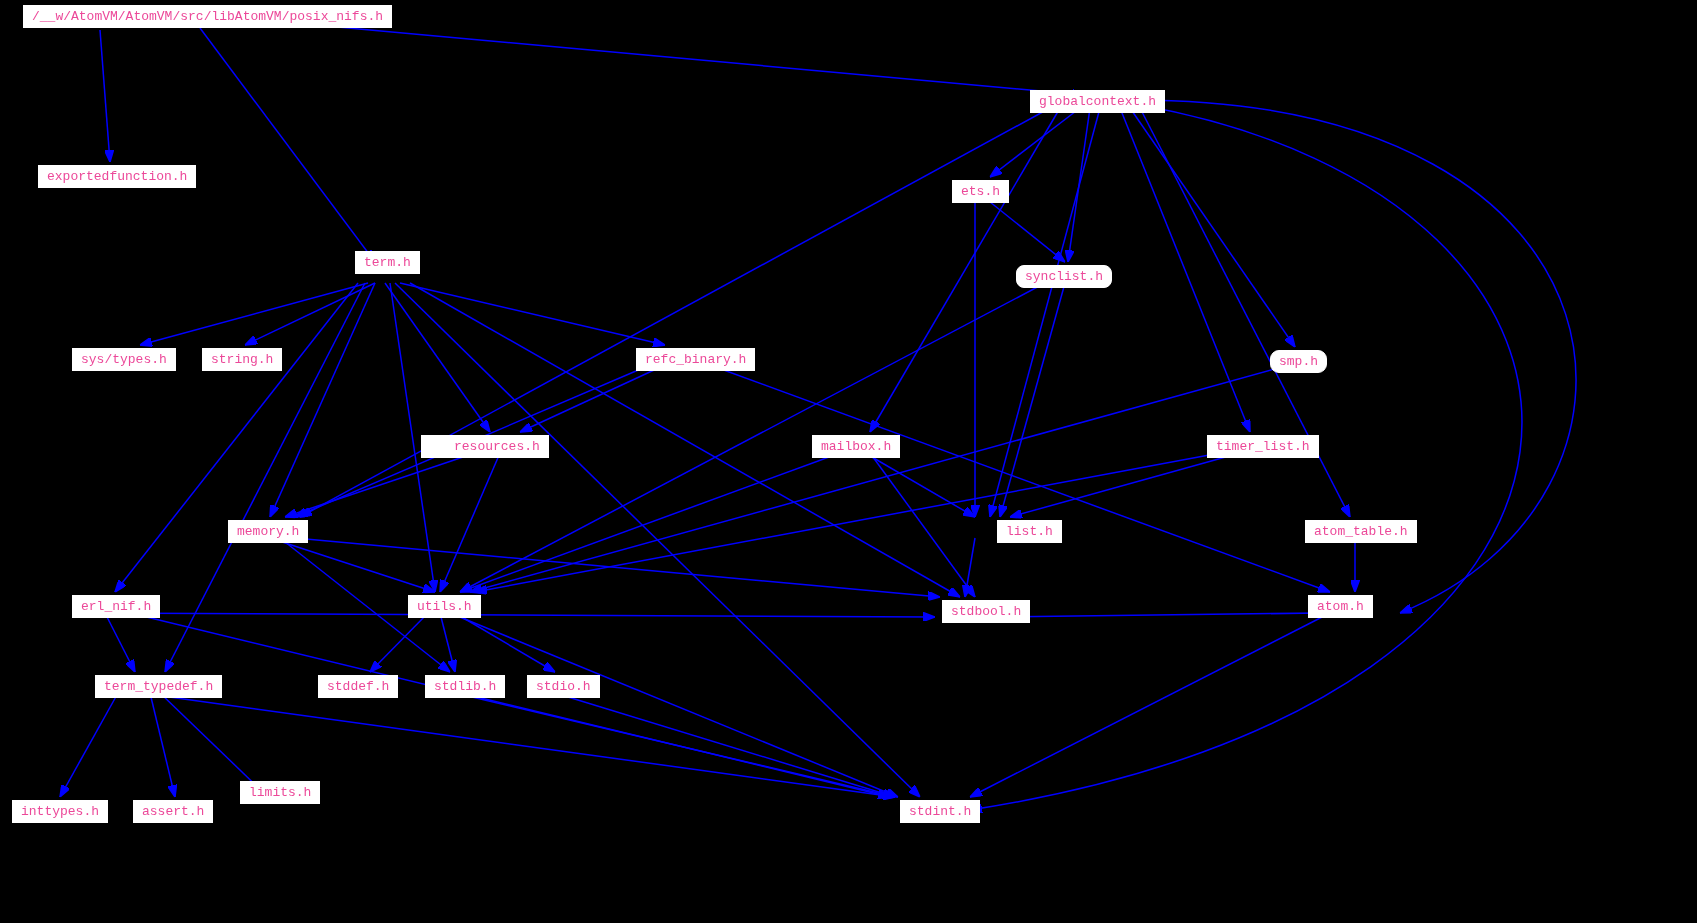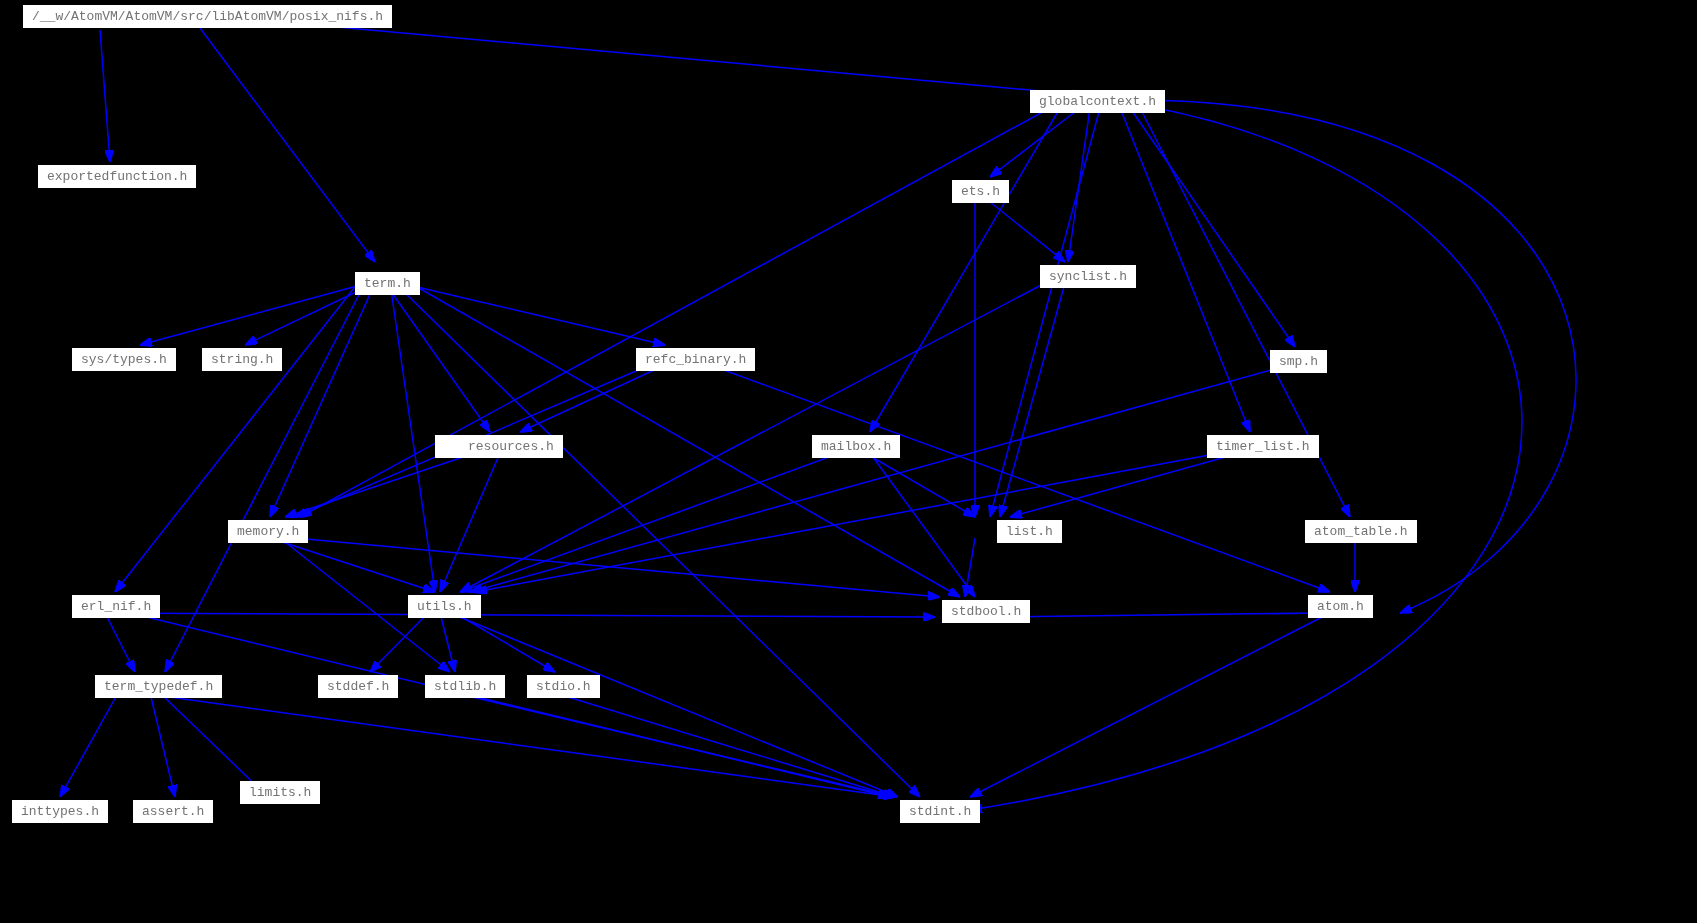--- a/index.html
+++ b/index.html
@@ -10,21 +10,21 @@
       overflow: hidden;
       font-family: 'Courier New', monospace;
       position: relative;
     }
     .node {
       position: absolute;
       background: #fff;
       border: 1px solid #fff;
       padding: 3px 8px;
       font-size: 13px;
-      color: #737373;
+      color: #ec4899;
       white-space: nowrap;
       z-index: 10;
     }
     svg.arrows {
       position: absolute;
       top: 0; left: 0;
       width: 1697px;
       height: 923px;
       z-index: 5;
     }
@@ -163,28 +163,28 @@
 
   <line x1="450" y1="613" x2="898" y2="797" marker-end="url(#arr)" stroke="blue" stroke-width="1.5"></line>
 
 </svg>
 
 <div id="nodes-container"></div>
 
 <div class="node" style="left: 23px; top: 5px;">/__w/AtomVM/AtomVM/src/libAtomVM/posix_nifs.h</div>
 <div class="node" style="left: 1030px; top: 90px;">globalcontext.h</div>
 <div class="node" style="left: 38px; top: 165px;">exportedfunction.h</div>
-<div class="node" style="left: 355px; top: 272px;">term.h</div>
+<div class="node" style="left: 355px; top: 251px;">term.h</div>
 <div class="node" style="left: 952px; top: 180px;">ets.h</div>
-<div class="node" style="left: 1040px; top: 265px;">synclist.h</div>
-<div class="node" style="left: 1270px; top: 350px;">smp.h</div>
+<div class="node" style="left: 1016px; top: 265px; border-radius: 8px;">synclist.h</div>
+<div class="node" style="left: 1270px; top: 350px; border-radius: 9px;">smp.h</div>
 <div class="node" style="left: 72px; top: 348px;">sys/types.h</div>
 <div class="node" style="left: 202px; top: 348px;">string.h</div>
 <div class="node" style="left: 636px; top: 348px;">refc_binary.h</div>
-<div class="node" style="left: 435px; top: 435px; padding-left: 32px;">resources.h</div>
+<div class="node" style="left: 421px; top: 435px; padding-left: 32px;">resources.h</div>
 <div class="node" style="left: 812px; top: 435px;">mailbox.h</div>
 <div class="node" style="left: 1207px; top: 435px;">timer_list.h</div>
 <div class="node" style="left: 228px; top: 520px;">memory.h</div>
 <div class="node" style="left: 958px; top: 520px; margin-left: 39px;">list.h</div>
 <div class="node" style="left: 1305px; top: 520px;">atom_table.h</div>
 <div class="node" style="left: 72px; top: 595px;">erl_nif.h</div>
 <div class="node" style="left: 408px; top: 595px;">utils.h</div>
 <div class="node" style="left: 942px; top: 600px;">stdbool.h</div>
 <div class="node" style="left: 1308px; top: 595px;">atom.h</div>
 <div class="node" style="left: 95px; top: 675px;">term_typedef.h</div>

